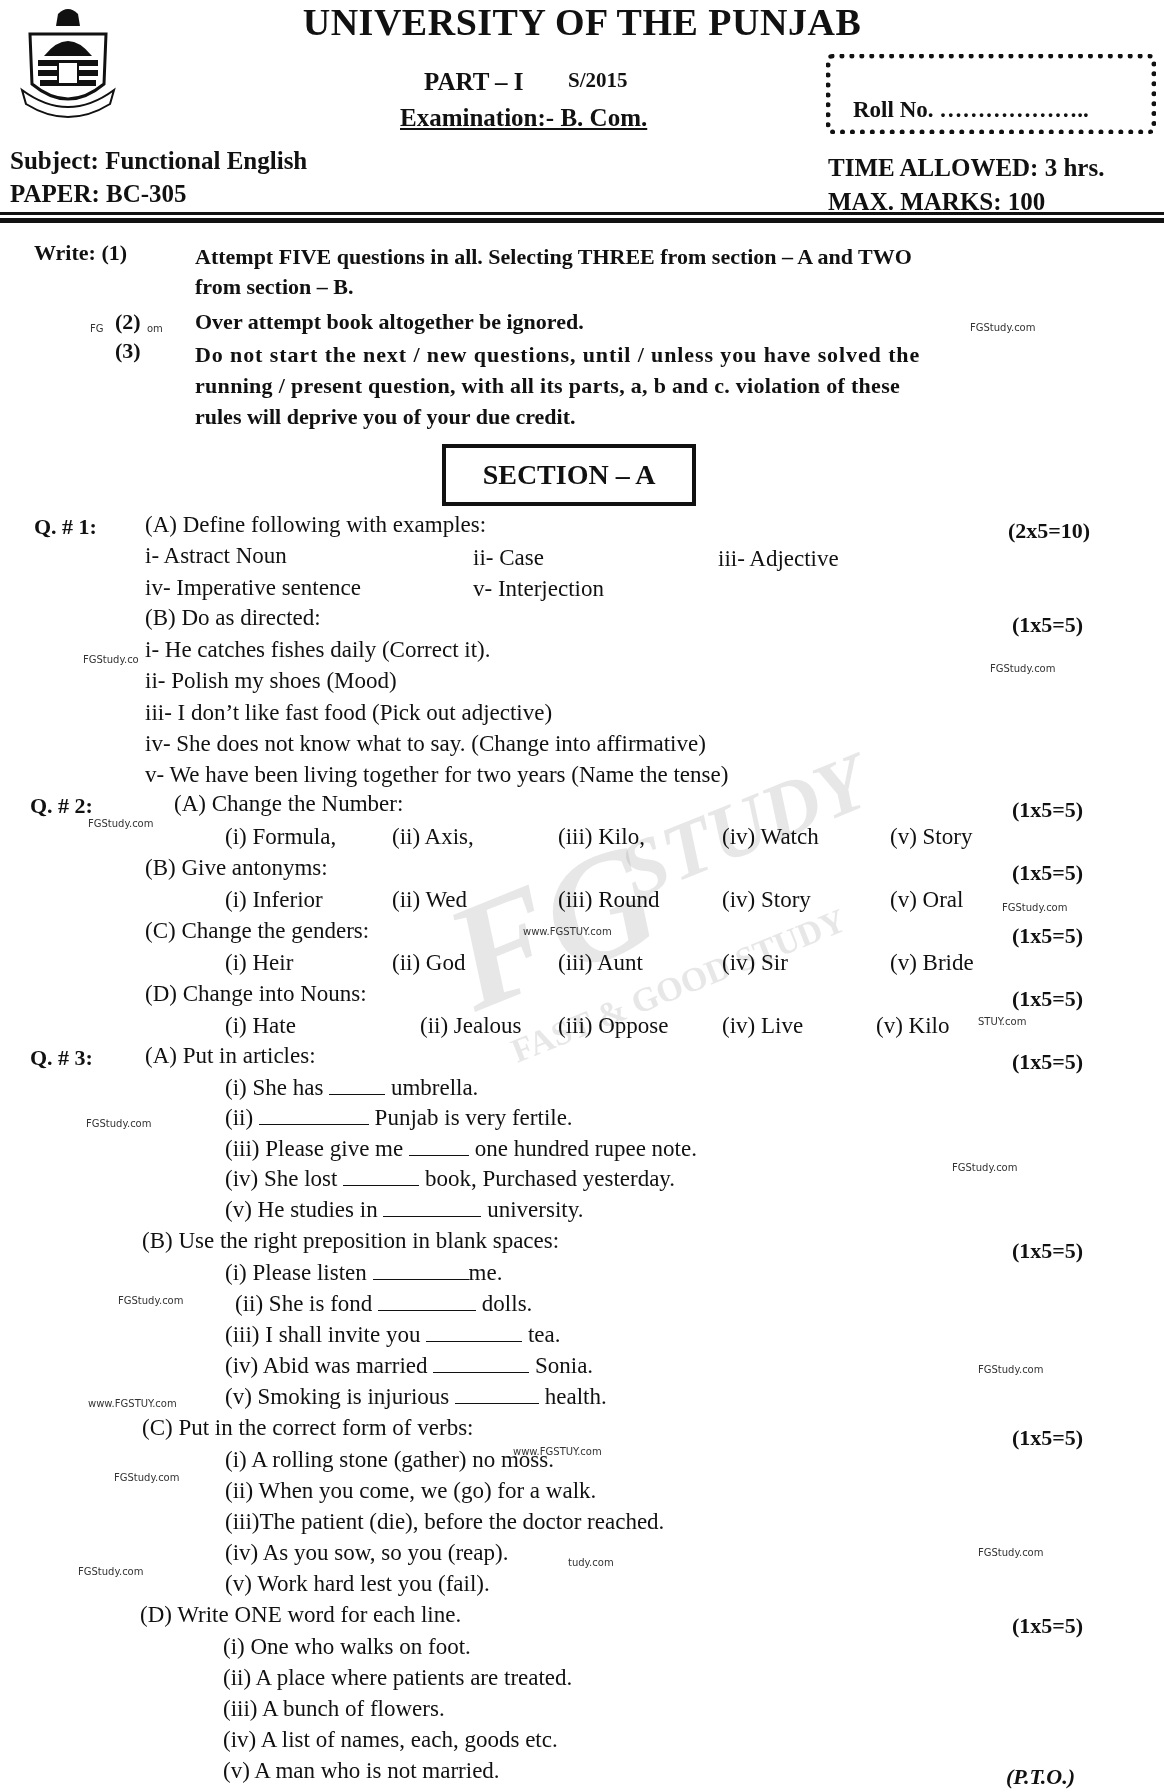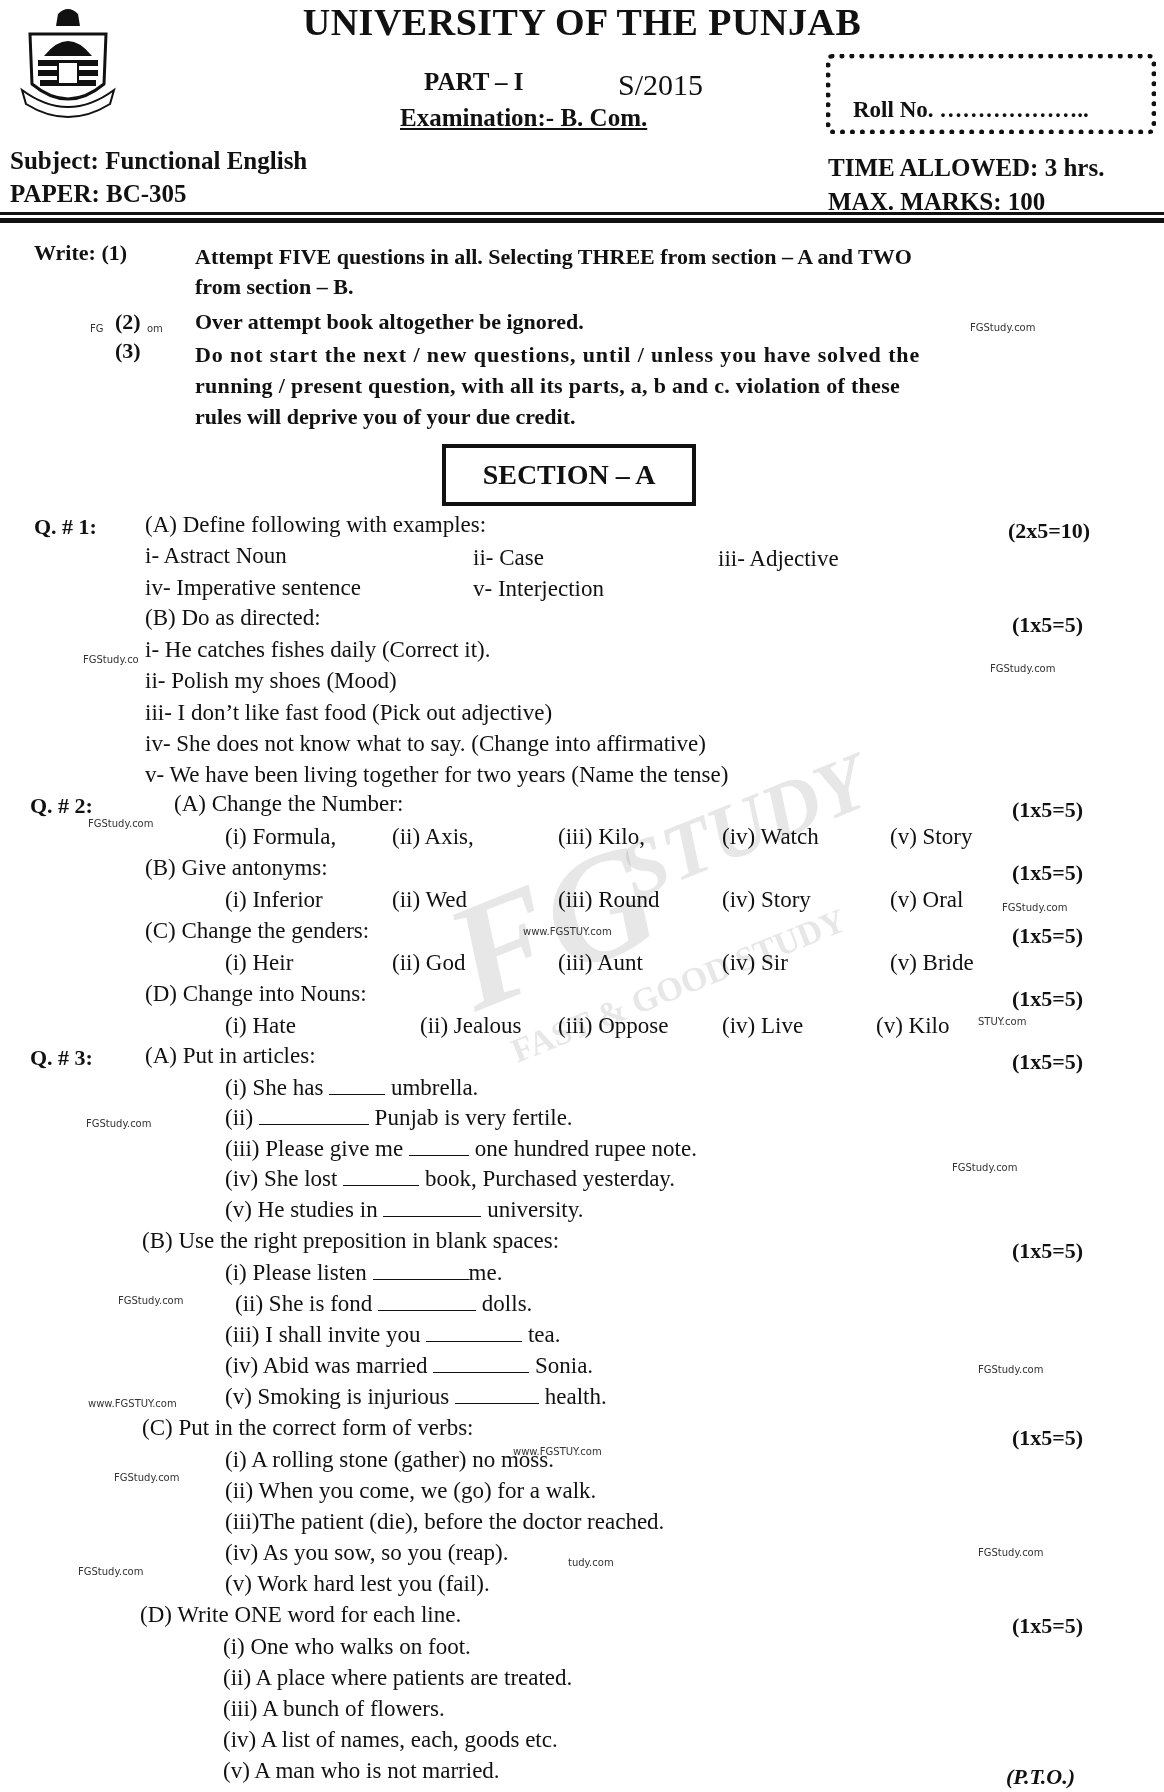--- a/index.html
+++ b/index.html
@@ -6,21 +6,21 @@
   body {
     width: 1164px; height: 1792px; position: relative; overflow: hidden;
     font-family: "Liberation Serif", "DejaVu Serif", serif; color: #111;
   }
   .abs { position: absolute; white-space: nowrap; }
 
   
   #logo { left: 18px; top: 4px; width: 100px; height: 122px; }
   #uni-title { left: 0; width: 1164px; text-align: center; top: 0px; font-size: 38px; font-weight: bold; letter-spacing: 0.5px; }
   #part { left: 424px; top: 68px; font-size: 25px; font-weight: bold; }
-  #term { left: 618px; top: 68px; font-size: 30px; font-weight: normal; }
+  #term { left: 568px; top: 68px; font-size: 21px; font-weight: bold; }
   #exam { left: 400px; top: 104px; font-size: 25px; font-weight: bold; text-decoration: underline; }
   #rollbox {
     left: 826px; top: 54px; width: 330px; height: 80px;
     border: 5px dotted #111; border-radius: 6px; box-sizing: border-box;
   }
   #rollbox span { position: absolute; left: 22px; bottom: 6px; font-size: 23px; font-weight: bold; white-space: nowrap; }
   #subject { left: 10px; top: 147px; font-size: 25px; font-weight: bold; }
   #paper { left: 10px; top: 180px; font-size: 25px; font-weight: bold; }
   #time { left: 828px; top: 154px; font-size: 25px; font-weight: bold; }
   #marks { left: 828px; top: 188px; font-size: 25px; font-weight: bold; }

